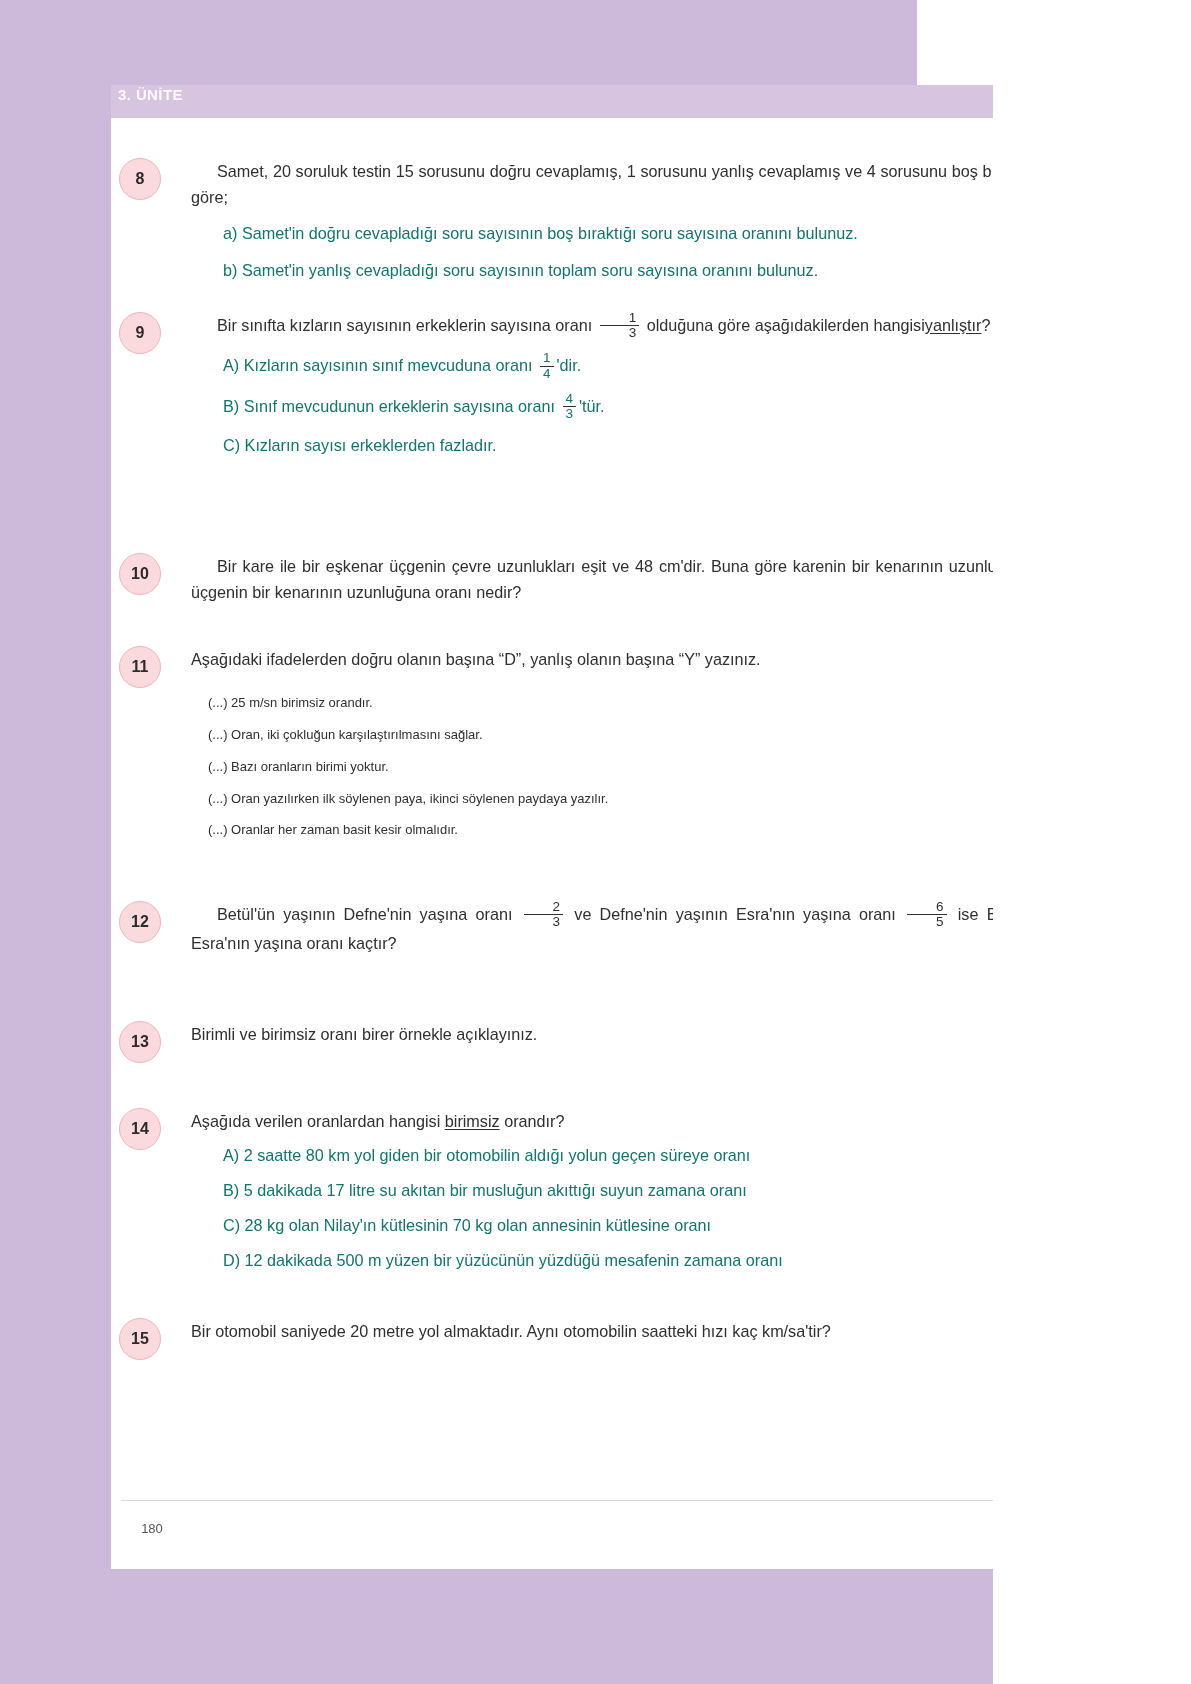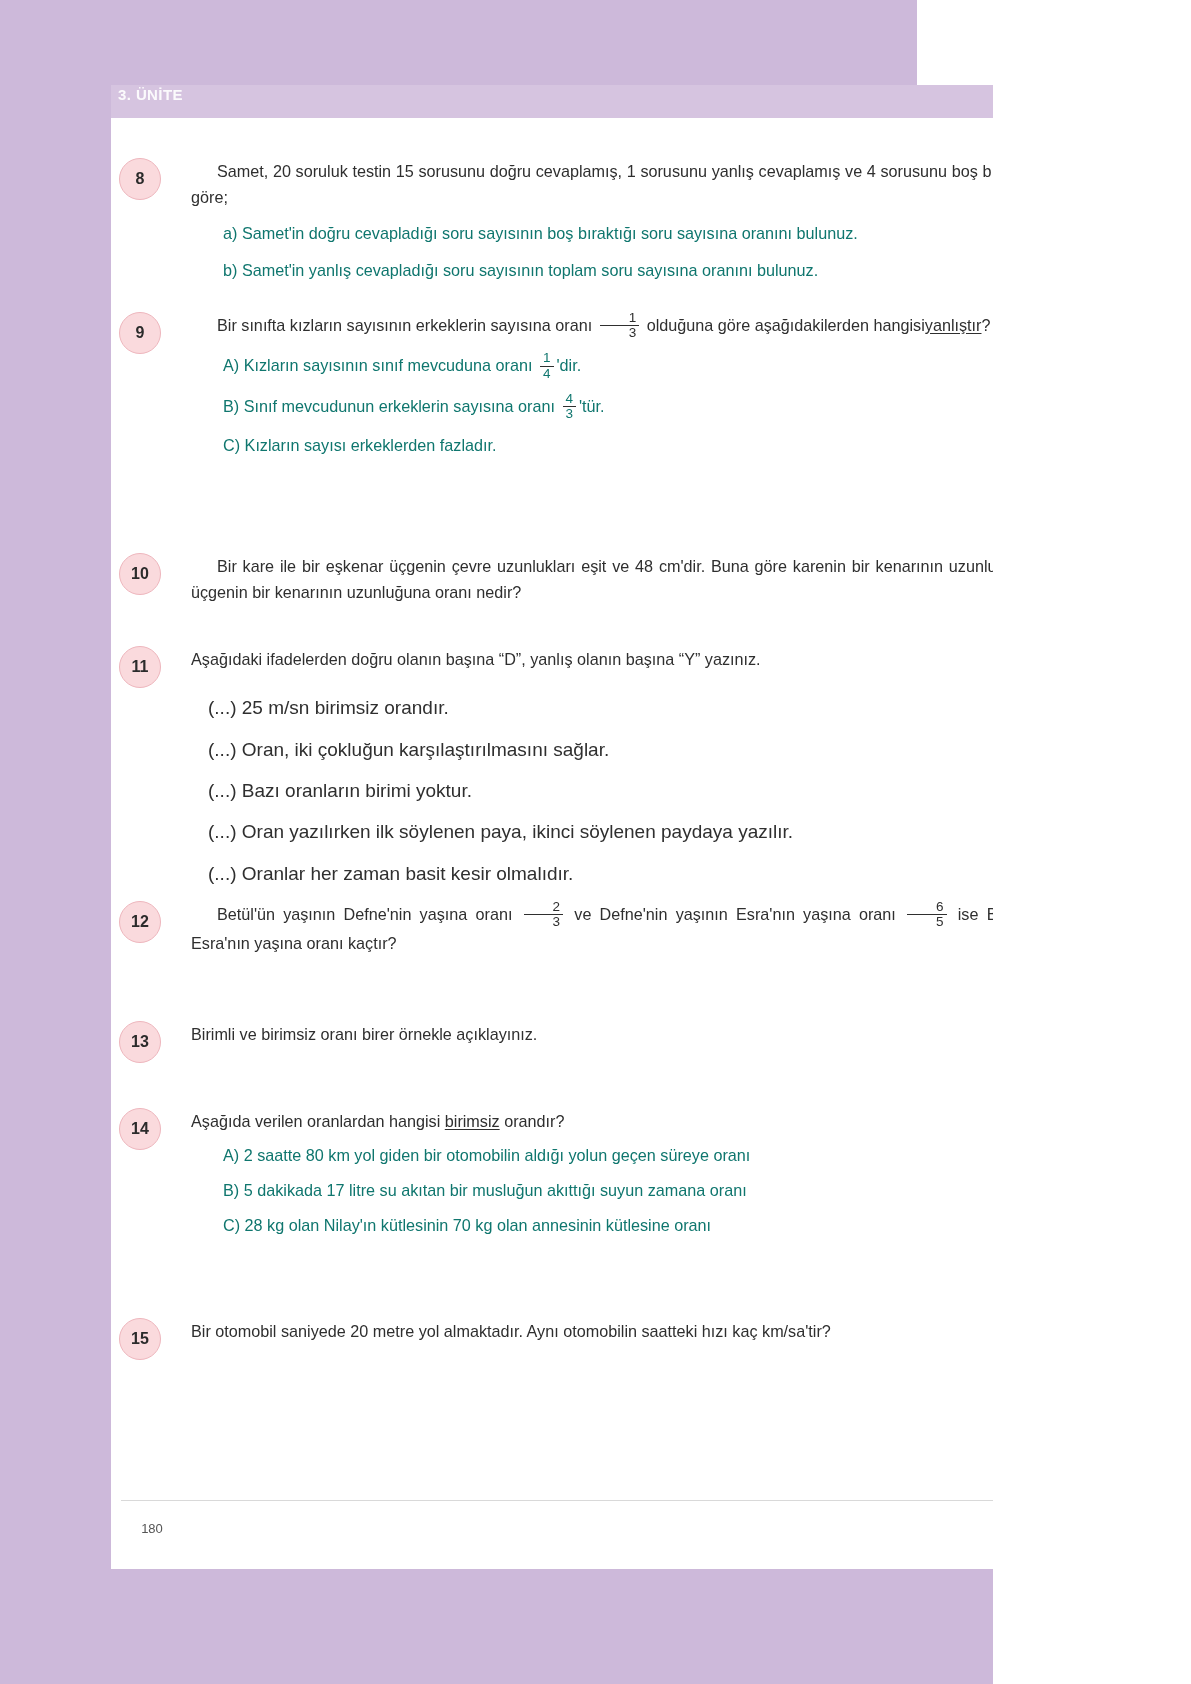--- a/index.html
+++ b/index.html
@@ -109,21 +109,21 @@
     margin-top: 11px;
     margin-left: 32px;
     font-size: 16.2px;
     color: #0f766e;
     line-height: 1.6;
   }
   .opt.tight { margin-top: 9px; }
   .stmt {
     margin-top: 11px;
     margin-left: 17px;
-    font-size: 19px;
+    font-size: 13px;
     color: #2f2f2f;
     line-height: 1.6;
   }
   u { text-decoration: underline; text-underline-offset: 2px; }
 
   
   .frac {
     display: inline-flex;
     flex-direction: column;
     align-items: center;
@@ -270,20 +270,21 @@
       <div class="badge">14</div>
       <div class="qbody">
         <div>
           <span>Aşağıda verilen oranlardan hangisi</span>
           <u>birimsiz</u>
           <span>orandır?</span>
         </div>
         <div class="opt tight">A) 2 saatte 80 km yol giden bir otomobilin aldığı yolun geçen süreye oranı</div>
         <div class="opt tight">B) 5 dakikada 17 litre su akıtan bir musluğun akıttığı suyun zamana oranı</div>
         <div class="opt tight">C) 28 kg olan Nilay'ın kütlesinin 70 kg olan annesinin kütlesine oranı</div>
+        <div class="opt tight">D) 12 dakikada 500 m yüzen bir yüzücünün yüzdüğü mesafenin zamana oranı</div>
       </div>
     </div>
 
     <div class="q" style="top:1200px;">
       <div class="badge">15</div>
       <div class="qbody">
         <div>Bir otomobil saniyede 20 metre yol almaktadır. Aynı otomobilin saatteki hızı kaç km/sa'tir?</div>
       </div>
     </div>
 

